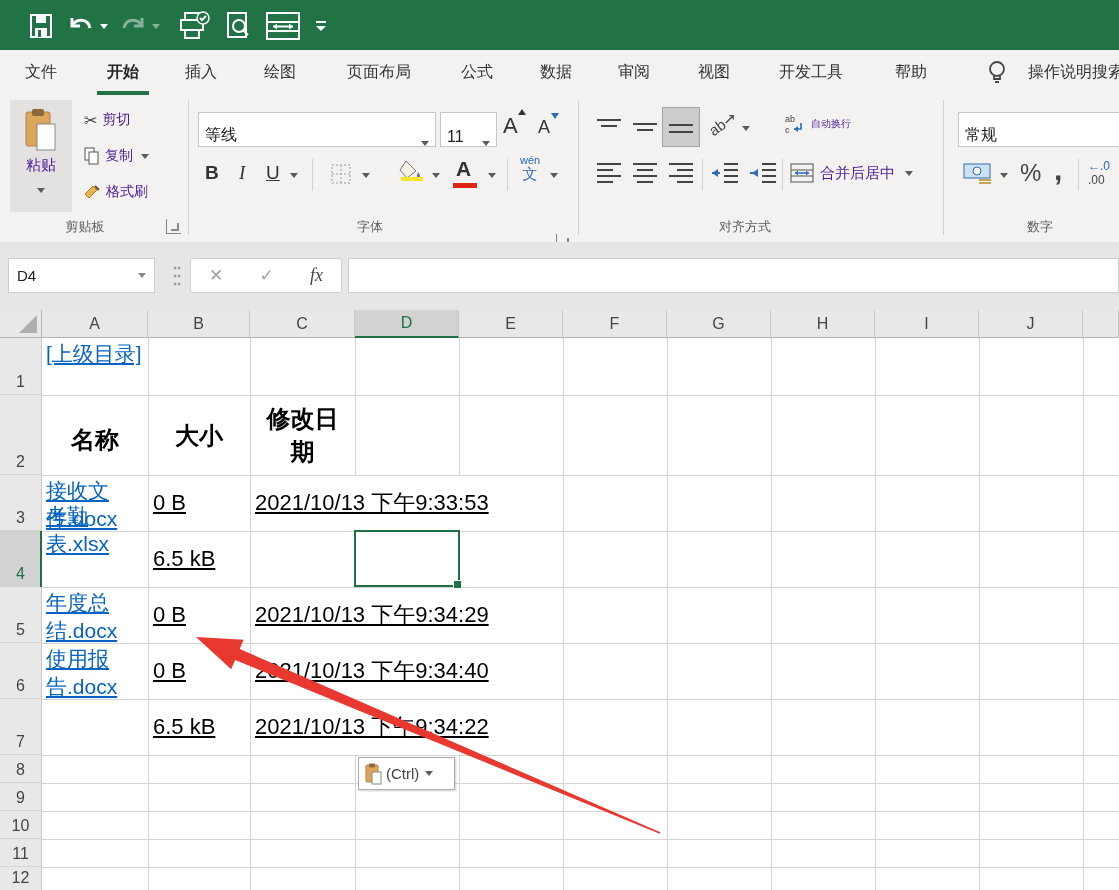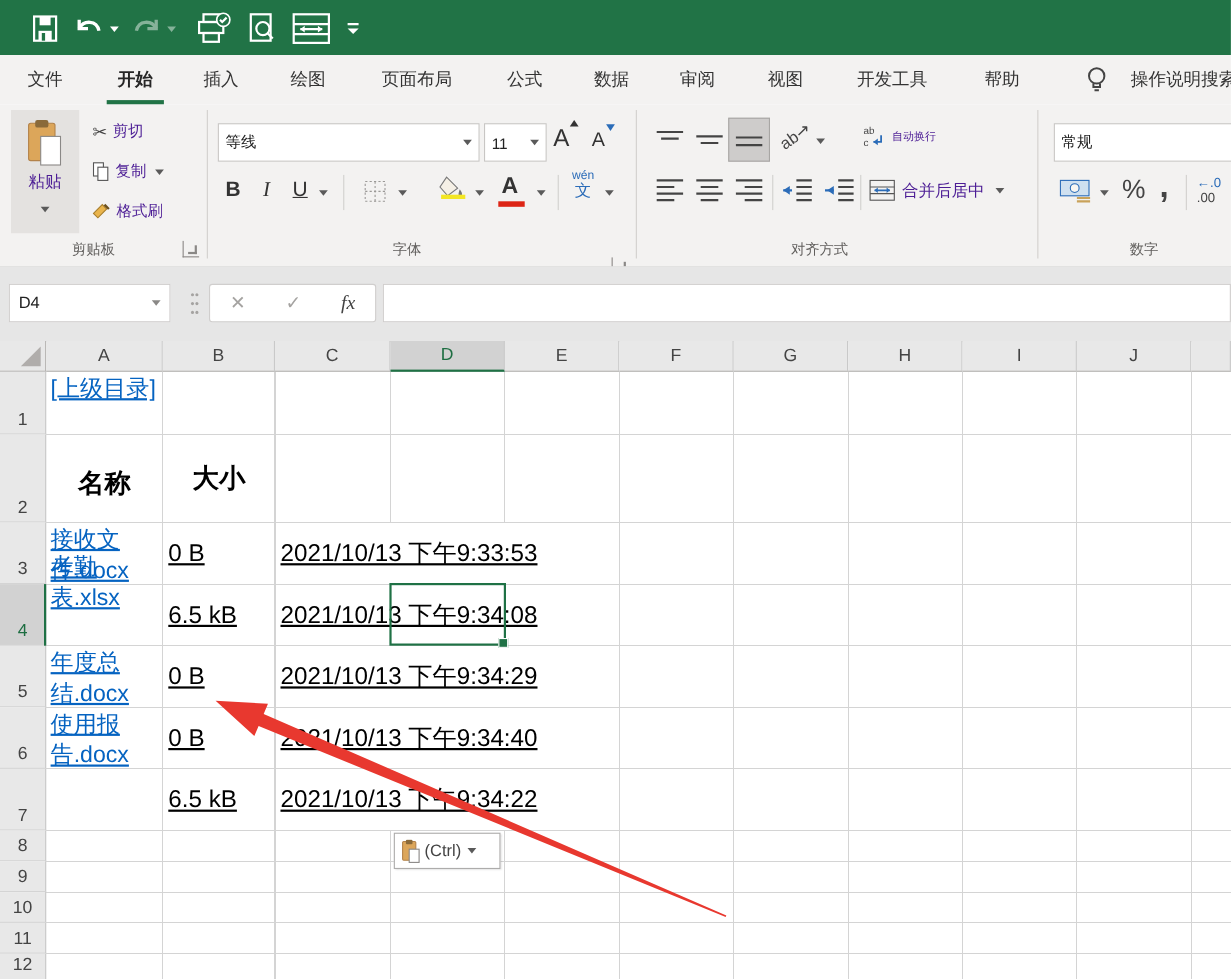--- a/index.html
+++ b/index.html
@@ -13,22 +13,22 @@
   .tabrow{left:0;top:50px;width:1119px;height:45px;background:#f3f2f1;}
   .rtab{top:0;height:45px;display:flex;align-items:center;justify-content:center;
         font-size:16px;color:#333;cursor:default;}
   .rtab.active{font-weight:bold;color:#262626;}
   .tabline{background:#217346;height:4px;}
   
   .ribbon{left:0;top:95px;width:1119px;height:147px;background:#f3f2f1;border-bottom:1px solid #c8c6c4;}
   .gsep{width:1px;background:#d2d0ce;top:5px;height:135px;}
   .glabel{top:123px;height:18px;font-size:13px;color:#605e5c;text-align:center;}
   .rtext{font-size:14px;color:#4c1d95;}
-  .combo{background:#fff;border:1px solid #c8c6c4;display:flex;align-items:center;
-         font-size:14px;color:#222;padding:0 6px;box-sizing:border-box;}
+  .combo{background:#fff;border:1px solid #c8c6c4;display:flex;align-items:flex-end;
+         font-size:16px;color:#222;padding:0 6px;box-sizing:border-box;}
   .caret{width:0;height:0;border-left:4px solid transparent;border-right:4px solid transparent;
          border-top:5px solid #5a5a5a;display:inline-block;}
   .caretbox{display:flex;align-items:center;justify-content:center;}
   .selbox{background:#cecccb;border:1px solid #a8a6a4;}
   .hl{stroke:#444;stroke-width:2;}
   .launch{width:14px;height:14px;border-left:1px solid #8a8886;border-bottom:1px solid #8a8886;position:relative;}
   .launch:after{content:"";position:absolute;right:2px;bottom:2px;width:6px;height:6px;
                 border-right:2px solid #8a8886;border-bottom:2px solid #8a8886;}
   
   .fbar{left:0;top:242px;width:1119px;height:68px;background:#e6e6e6;border-bottom:1px solid #cfcdcb;}
@@ -533,28 +533,28 @@
       <span>12</span>
     </div>
 
   <div class="ab" style="left:40px;top:531px;width:2px;height:56px;background:#1f7145;z-index:3;"></div>
 
   <div class="ab" style="left:46px;top:340px;width:100px;z-index:2;">
     <span class="alink">[上级目录]</span>
   </div>
   <div class="ab hcell" style="left:42px;top:399px;width:106px;height:80px;z-index:2;">名称</div>
   <div class="ab hcell" style="left:148px;top:395px;width:102px;height:80px;z-index:2;">大小</div>
+  <div class="ab hcell" style="left:255px;top:395px;width:95px;height:80px;z-index:2;">修改日期</div>
 
   <div class="ab" style="left:46px;top:477px;width:100px;z-index:2;"><span class="alink">接收文件.docx</span></div>
   <div class="ab cell" style="left:148px;top:475px;width:100px;height:56px;padding-left:5px;z-index:2;">0 B</div>
   <div class="ab cell" style="left:250px;top:475px;width:320px;height:56px;padding-left:5px;white-space:nowrap;z-index:2;">2021/10/13 下午9:33:53</div>
 
   <div class="ab" style="left:46px;top:502px;width:100px;z-index:2;"><span class="alink">考勤表.xlsx</span></div>
   <div class="ab cell" style="left:148px;top:531px;width:100px;height:56px;padding-left:5px;z-index:2;">6.5 kB</div>
-  <div class="ab cell" style="left:250px;top:531px;width:320px;height:56px;padding-left:5px;white-space:nowrap;z-index:2;">2021/10/13 下午9:34:08</div>
 
   <div class="ab" style="left:46px;top:589px;width:100px;z-index:2;"><span class="alink">年度总结.docx</span></div>
   <div class="ab cell" style="left:148px;top:587px;width:100px;height:56px;padding-left:5px;z-index:2;">0 B</div>
   <div class="ab cell" style="left:250px;top:587px;width:320px;height:56px;padding-left:5px;white-space:nowrap;z-index:2;">2021/10/13 下午9:34:29</div>
 
   <div class="ab" style="left:46px;top:645px;width:100px;z-index:2;"><span class="alink">使用报告.docx</span></div>
   <div class="ab cell" style="left:148px;top:643px;width:100px;height:56px;padding-left:5px;z-index:2;">0 B</div>
   <div class="ab cell" style="left:250px;top:643px;width:320px;height:56px;padding-left:5px;white-space:nowrap;z-index:2;">2021/10/13 下午9:34:40</div>
 
   <div class="ab cell" style="left:148px;top:699px;width:100px;height:56px;padding-left:5px;z-index:2;">6.5 kB</div>

